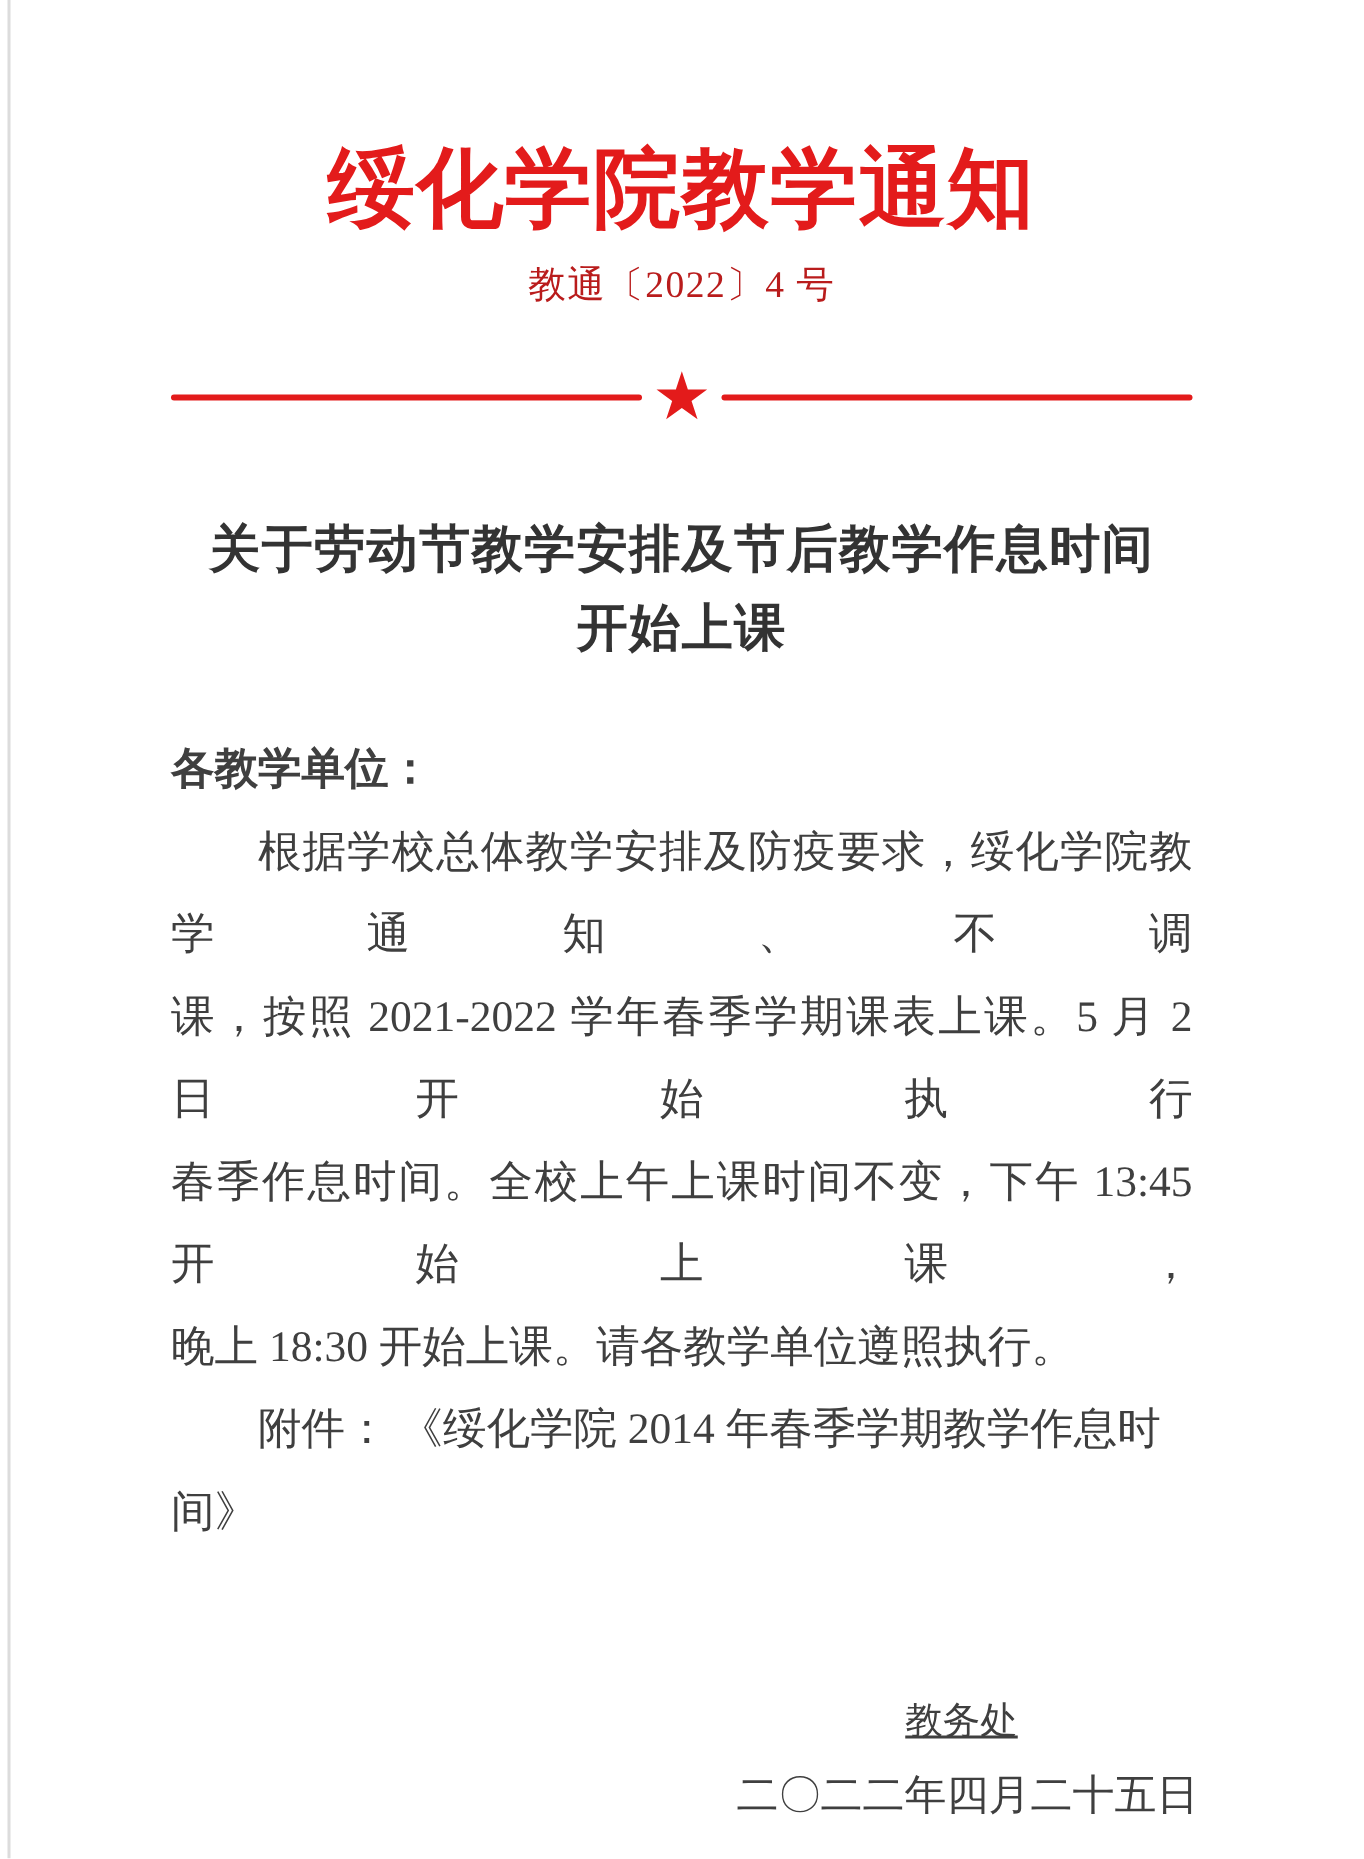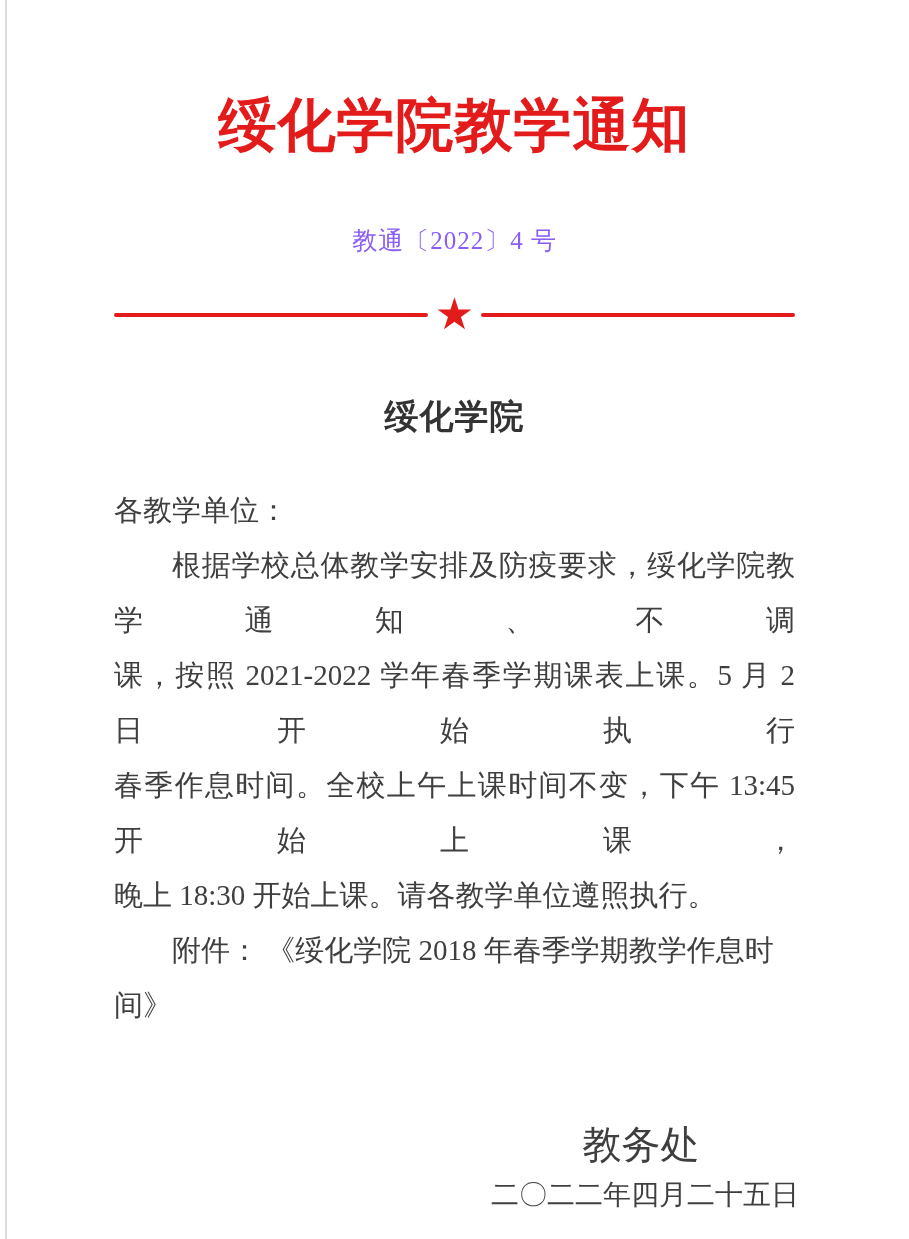--- a/index.html
+++ b/index.html
@@ -36,25 +36,24 @@
     margin-top: 76px;
     font-size: 58px;
     line-height: 100px;
     font-weight: bold;
     text-align: center;
     color: var(--accent-red);
     letter-spacing: 1px;
     white-space: nowrap;
   }
   .doc-number {
-    margin-top: 50px;
     text-align: center;
     font-size: 25px;
     line-height: 30px;
-    color: #8b5cf6;
+    color: #b91c1c;
     letter-spacing: 1px;
   }
   .rule {
     margin-top: 37px;
     display: flex;
     align-items: center;
   }
   .rule .seg {
     flex: 1;
     height: 4px;
@@ -73,20 +72,21 @@
     font-size: 34px;
     line-height: 53px;
     font-weight: bold;
     color: #333333;
     letter-spacing: 1px;
   }
   .salutation {
     margin-top: 40px;
     font-size: 29px;
     line-height: 55px;
+    font-weight: bold;
   }
   .body-line {
     font-size: 29px;
     line-height: 55px;
   }
   .body-line.justified {
     text-align: justify;
     text-align-last: justify;
   }
   .body-line.indented {
@@ -98,22 +98,23 @@
     text-indent: 2em;
   }
   .signoff {
     margin-top: 87px;
     width: 300px;
     margin-left: auto;
     margin-right: 4px;
     text-align: center;
   }
   .signoff .signature {
-    font-size: 39px;
+    font-size: 25px;
     line-height: 50px;
+    text-decoration: underline;
   }
   .signoff .date {
     font-size: 28px;
     line-height: 50px;
     white-space: nowrap;
   }
   .page-number {
     position: absolute;
     left: 0;
     right: 0;
@@ -136,33 +137,34 @@
 
   <div class="doc-number">教通〔2022〕4 号</div>
 
   <div class="rule">
     <div class="seg"></div>
     <div class="star">★</div>
     <div class="seg"></div>
   </div>
 
   <div class="notice-title">
-    <div>绥化学院</div>
+    <div>关于劳动节教学安排及节后教学作息时间</div>
+    <div>开始上课</div>
   </div>
 
   <div class="salutation">各教学单位：</div>
 
   <div>
     <div class="body-line justified indented">根据学校总体教学安排及防疫要求，绥化学院教学通知、不调</div>
     <div class="body-line justified">课，按照 2021-2022 学年春季学期课表上课。5 月 2 日开始执行</div>
     <div class="body-line justified">春季作息时间。全校上午上课时间不变，下午 13:45 开始上课，</div>
     <div class="body-line">晚上 18:30 开始上课。请各教学单位遵照执行。</div>
   </div>
 
-  <div class="attachment">附件： 《绥化学院 2018 年春季学期教学作息时间》</div>
+  <div class="attachment">附件： 《绥化学院 2014 年春季学期教学作息时间》</div>
 
   <div class="signoff">
     <div class="signature">教务处</div>
     <div class="date">二〇二二年四月二十五日</div>
   </div>
 
   <div class="page-number">- 1 -</div>
 
 </div>
 

